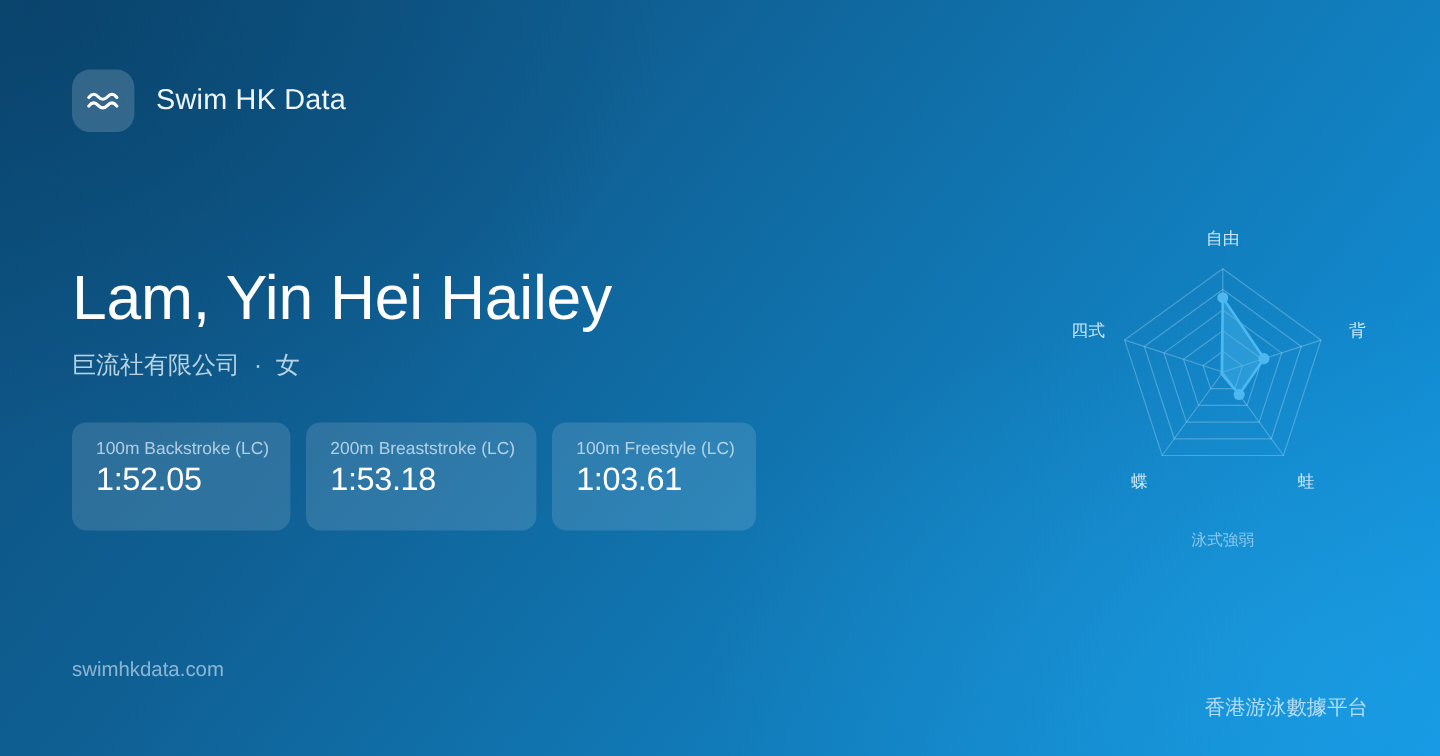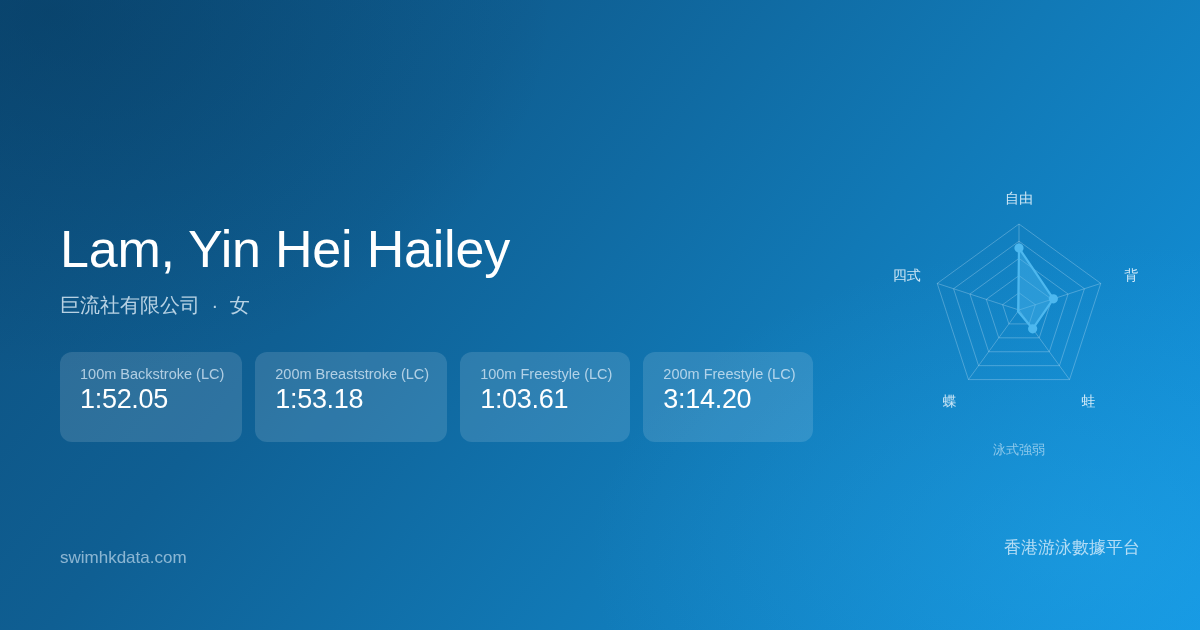--- a/index.html
+++ b/index.html
@@ -132,32 +132,41 @@
     position: absolute;
     left: 60px;
     top: 546px;
     color: rgba(214,234,248,0.62);
     font-size: 17px;
     line-height: 24px;
   }
   .footer-right {
     position: absolute;
     right: 60px;
-    top: 536px;
+    top: 578px;
     color: rgba(224,241,252,0.78);
     font-size: 17px;
     line-height: 24px;
   }
 </style>
 </head>
 <body>
 
 <div class="og-card">
   <div class="sheen"></div>
 
+  <div class="brand">
+    <div class="brand-logo">
+      <svg width="30" height="22" viewBox="0 0 30 22" fill="none" xmlns="http://www.w3.org/2000/svg" aria-hidden="true">
+        <path d="M3 8.2c2.6-3.4 5.2-3.4 7.8-0.6 2.6 2.8 5.2 2.8 7.8 0 2.6-2.8 5.2-2.8 7.8 0.6" stroke="#ffffff" stroke-width="2.6" stroke-linecap="round" fill="none"></path>
+        <path d="M3 15.4c2.6-3.4 5.2-3.4 7.8-0.6 2.6 2.8 5.2 2.8 7.8 0 2.6-2.8 5.2-2.8 7.8 0.6" stroke="#ffffff" stroke-width="2.6" stroke-linecap="round" fill="none"></path>
+      </svg>
+    </div>
+    <div class="brand-name">Swim HK Data</div>
+  </div>
 
   <div class="athlete">
     <div class="athlete-name">Lam, Yin Hei Hailey</div>
     <div class="athlete-meta">
       <span>巨流社有限公司</span>
       <span class="dot">·</span>
       <span>女</span>
     </div>
   </div>
 
@@ -166,24 +175,20 @@
       <div class="stat-label">100m Backstroke (LC)</div>
       <div class="stat-value">1:52.05</div>
     </div>
     <div class="stat-card">
       <div class="stat-label">200m Breaststroke (LC)</div>
       <div class="stat-value">1:53.18</div>
     </div>
     <div class="stat-card">
       <div class="stat-label">100m Freestyle (LC)</div>
       <div class="stat-value">1:03.61</div>
-    </div>
-    <div class="stat-card">
-      <div class="stat-label">200m Freestyle (LC)</div>
-      <div class="stat-value">3:14.20</div>
     </div>
   </div>
 
   <div class="radar-wrap">
     <svg id="radar-svg" width="300" height="300" viewBox="0 0 300 300" xmlns="http://www.w3.org/2000/svg" aria-hidden="true">
         <polygon points="150.00,122.80 166.36,134.68 160.11,153.92 139.89,153.92 133.64,134.68" fill="none" stroke="rgba(205,232,250,0.30)" stroke-width="1"></polygon>
         <polygon points="150.00,105.60 182.72,129.37 170.22,167.83 129.78,167.83 117.28,129.37" fill="none" stroke="rgba(205,232,250,0.30)" stroke-width="1"></polygon>
         <polygon points="150.00,88.40 199.07,124.05 180.33,181.75 119.67,181.75 100.93,124.05" fill="none" stroke="rgba(205,232,250,0.30)" stroke-width="1"></polygon>
         <polygon points="150.00,71.20 215.43,118.74 190.44,195.66 109.56,195.66 84.57,118.74" fill="none" stroke="rgba(205,232,250,0.30)" stroke-width="1"></polygon>
         <polygon points="150.00,54.00 231.79,113.42 200.55,209.58 99.45,209.58 68.21,113.42" fill="none" stroke="rgba(205,232,250,0.30)" stroke-width="1"></polygon>

